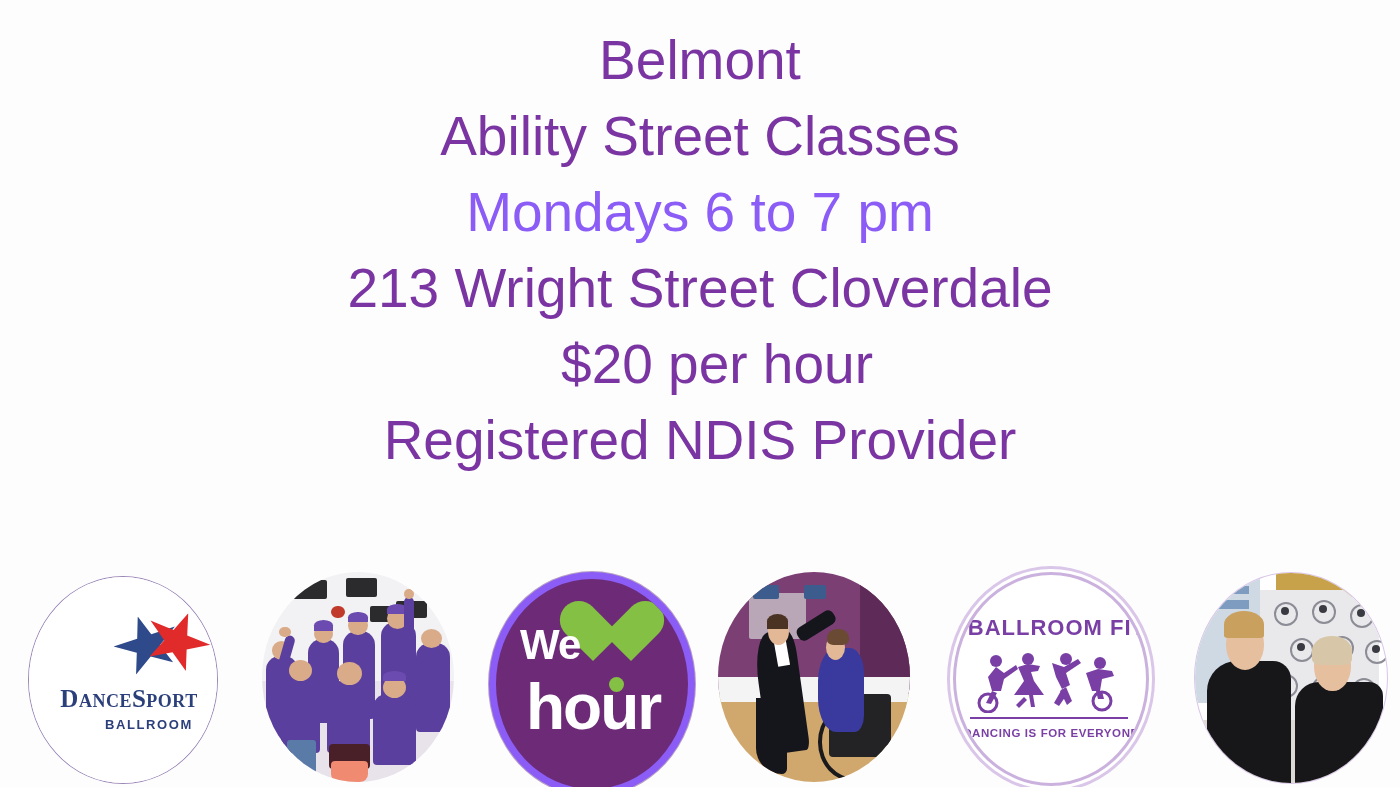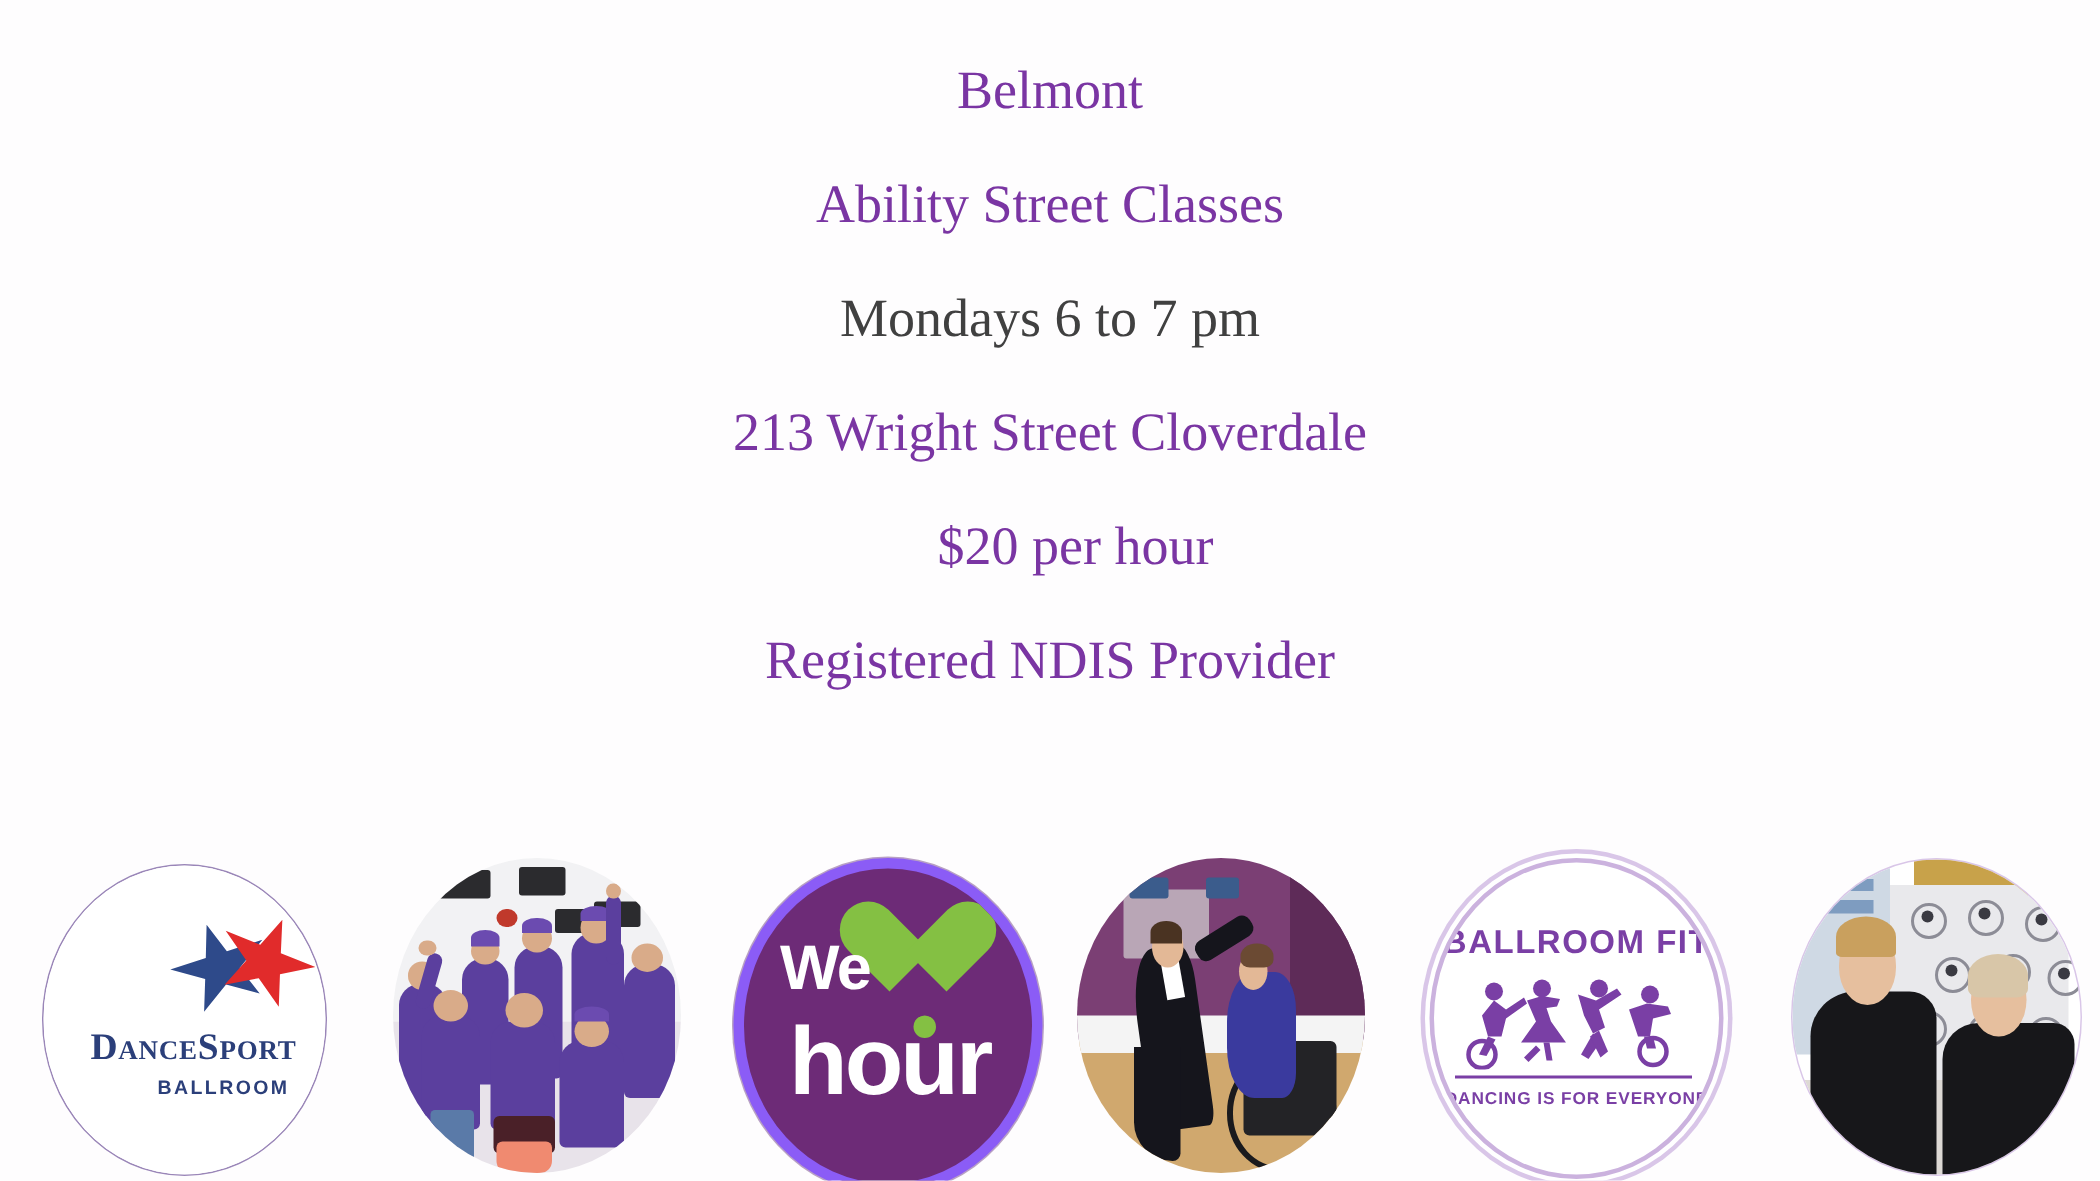--- a/index.html
+++ b/index.html
@@ -21,26 +21,25 @@
   .poster-text {
     position: absolute;
     left: 0;
     top: 22px;
     width: 1400px;
     text-align: center;
   }
   .poster-line {
     display: block;
     color: #7a35a3;
-    font-size: 36px;
+    font-size: 55px;
     line-height: 76px;
     font-weight: 400;
     letter-spacing: 0px;
     white-space: nowrap;
-    font-family: Liberation Serif, serif;
   }
 
   
   .logo-strip {
     position: absolute;
     left: 0;
     top: 570px;
     width: 1400px;
     height: 217px;
   }
@@ -138,21 +137,21 @@
   .c4 { left: 718px; top: 2px; width: 192px; height: 210px; }
 
   
   .c5 { left: 953px; top: 2px; width: 190px; height: 208px;
         background: #ffffff;
         border: 3px solid #cbb2de;
         box-shadow: 0 0 0 3px #ffffff, 0 0 0 6px #d9c6e8; }
   .bf-title {
     position: absolute;
     left: 0; right: 0; top: 40px;
-    text-align: center;
+    text-align: right;
     color: #7a3fa5;
     font-size: 22px;
     font-weight: 700;
     letter-spacing: 1px;
   }
   .bf-dancers { position: absolute; left: 18px; top: 76px; width: 150px; height: 62px; }
   .bf-baseline {
     position: absolute; left: 14px; top: 142px;
     width: 158px; height: 2px; background: #7a3fa5;
   }
@@ -236,21 +235,21 @@
   .cp-wom    { position:absolute; left:52%; top:52%; width:46%; height:48%; background:#17171a; border-radius:24px 14px 0 0;}
   .cp-womhead{ position:absolute; left:62%; top:33%; width:19%; height:23%; background:#e6bf9e; border-radius:50%;}
   .cp-womhair{ position:absolute; left:61%; top:30%; width:21%; height:14%; background:#d8c6a8; border-radius:50% 50% 20% 20%;}
 </style>
 </head>
 <body style="background: rgb(254, 253, 254);">
 
 <div class="poster-text">
   <span class="poster-line" style="color: rgb(122, 53, 163);">Belmont</span>
   <span class="poster-line" style="color: rgb(122, 53, 163);">Ability Street Classes</span>
-  <span class="poster-line" style="color: #404040;">Mondays 6 to 7 pm</span>
+  <span class="poster-line" style="color: #8b5cf6;">Mondays 6 to 7 pm</span>
   <span class="poster-line" style="color: rgb(122, 53, 163);">213 Wright Street Cloverdale</span>
   <span class="poster-line" style="color: rgb(122, 53, 163); padding-left: 34px;">$20 per hour</span>
   <span class="poster-line" style="color: rgb(122, 53, 163);">Registered NDIS Provider</span>
 </div>
 
 <div class="logo-strip">
 
   <div class="logo-circle c1">
     <div class="ds-inner">
       <div class="ds-star-wrap">

